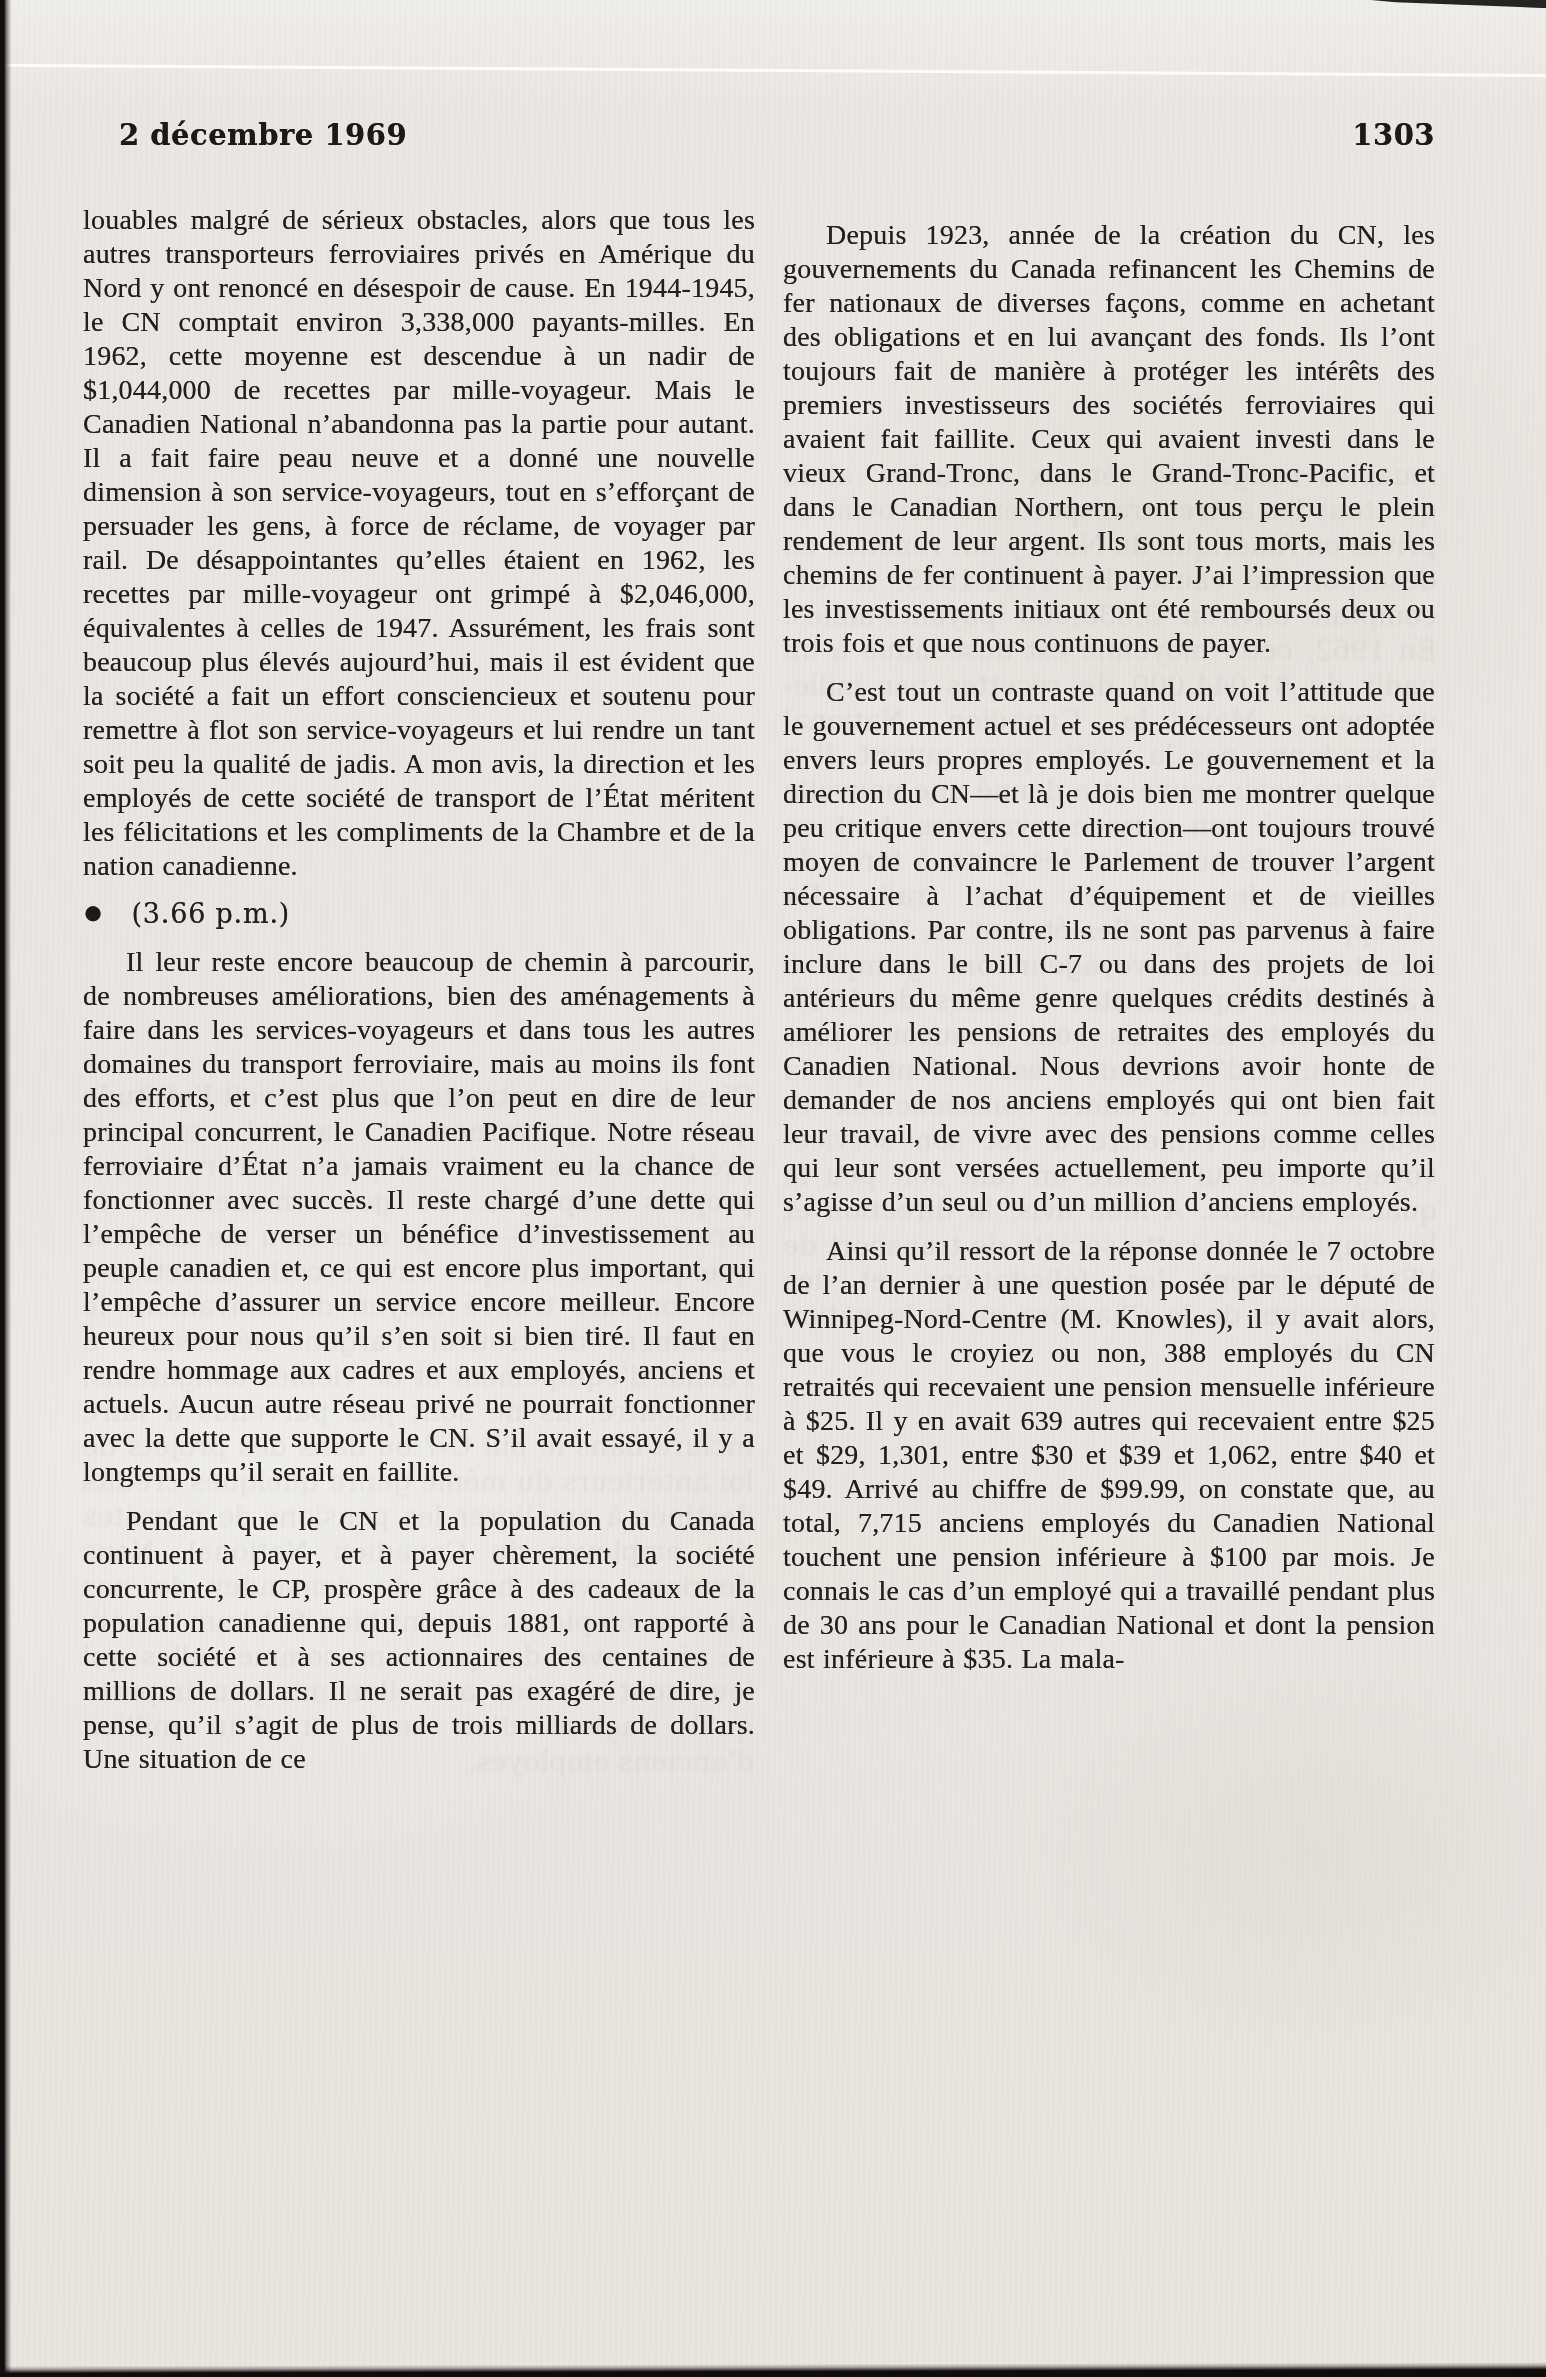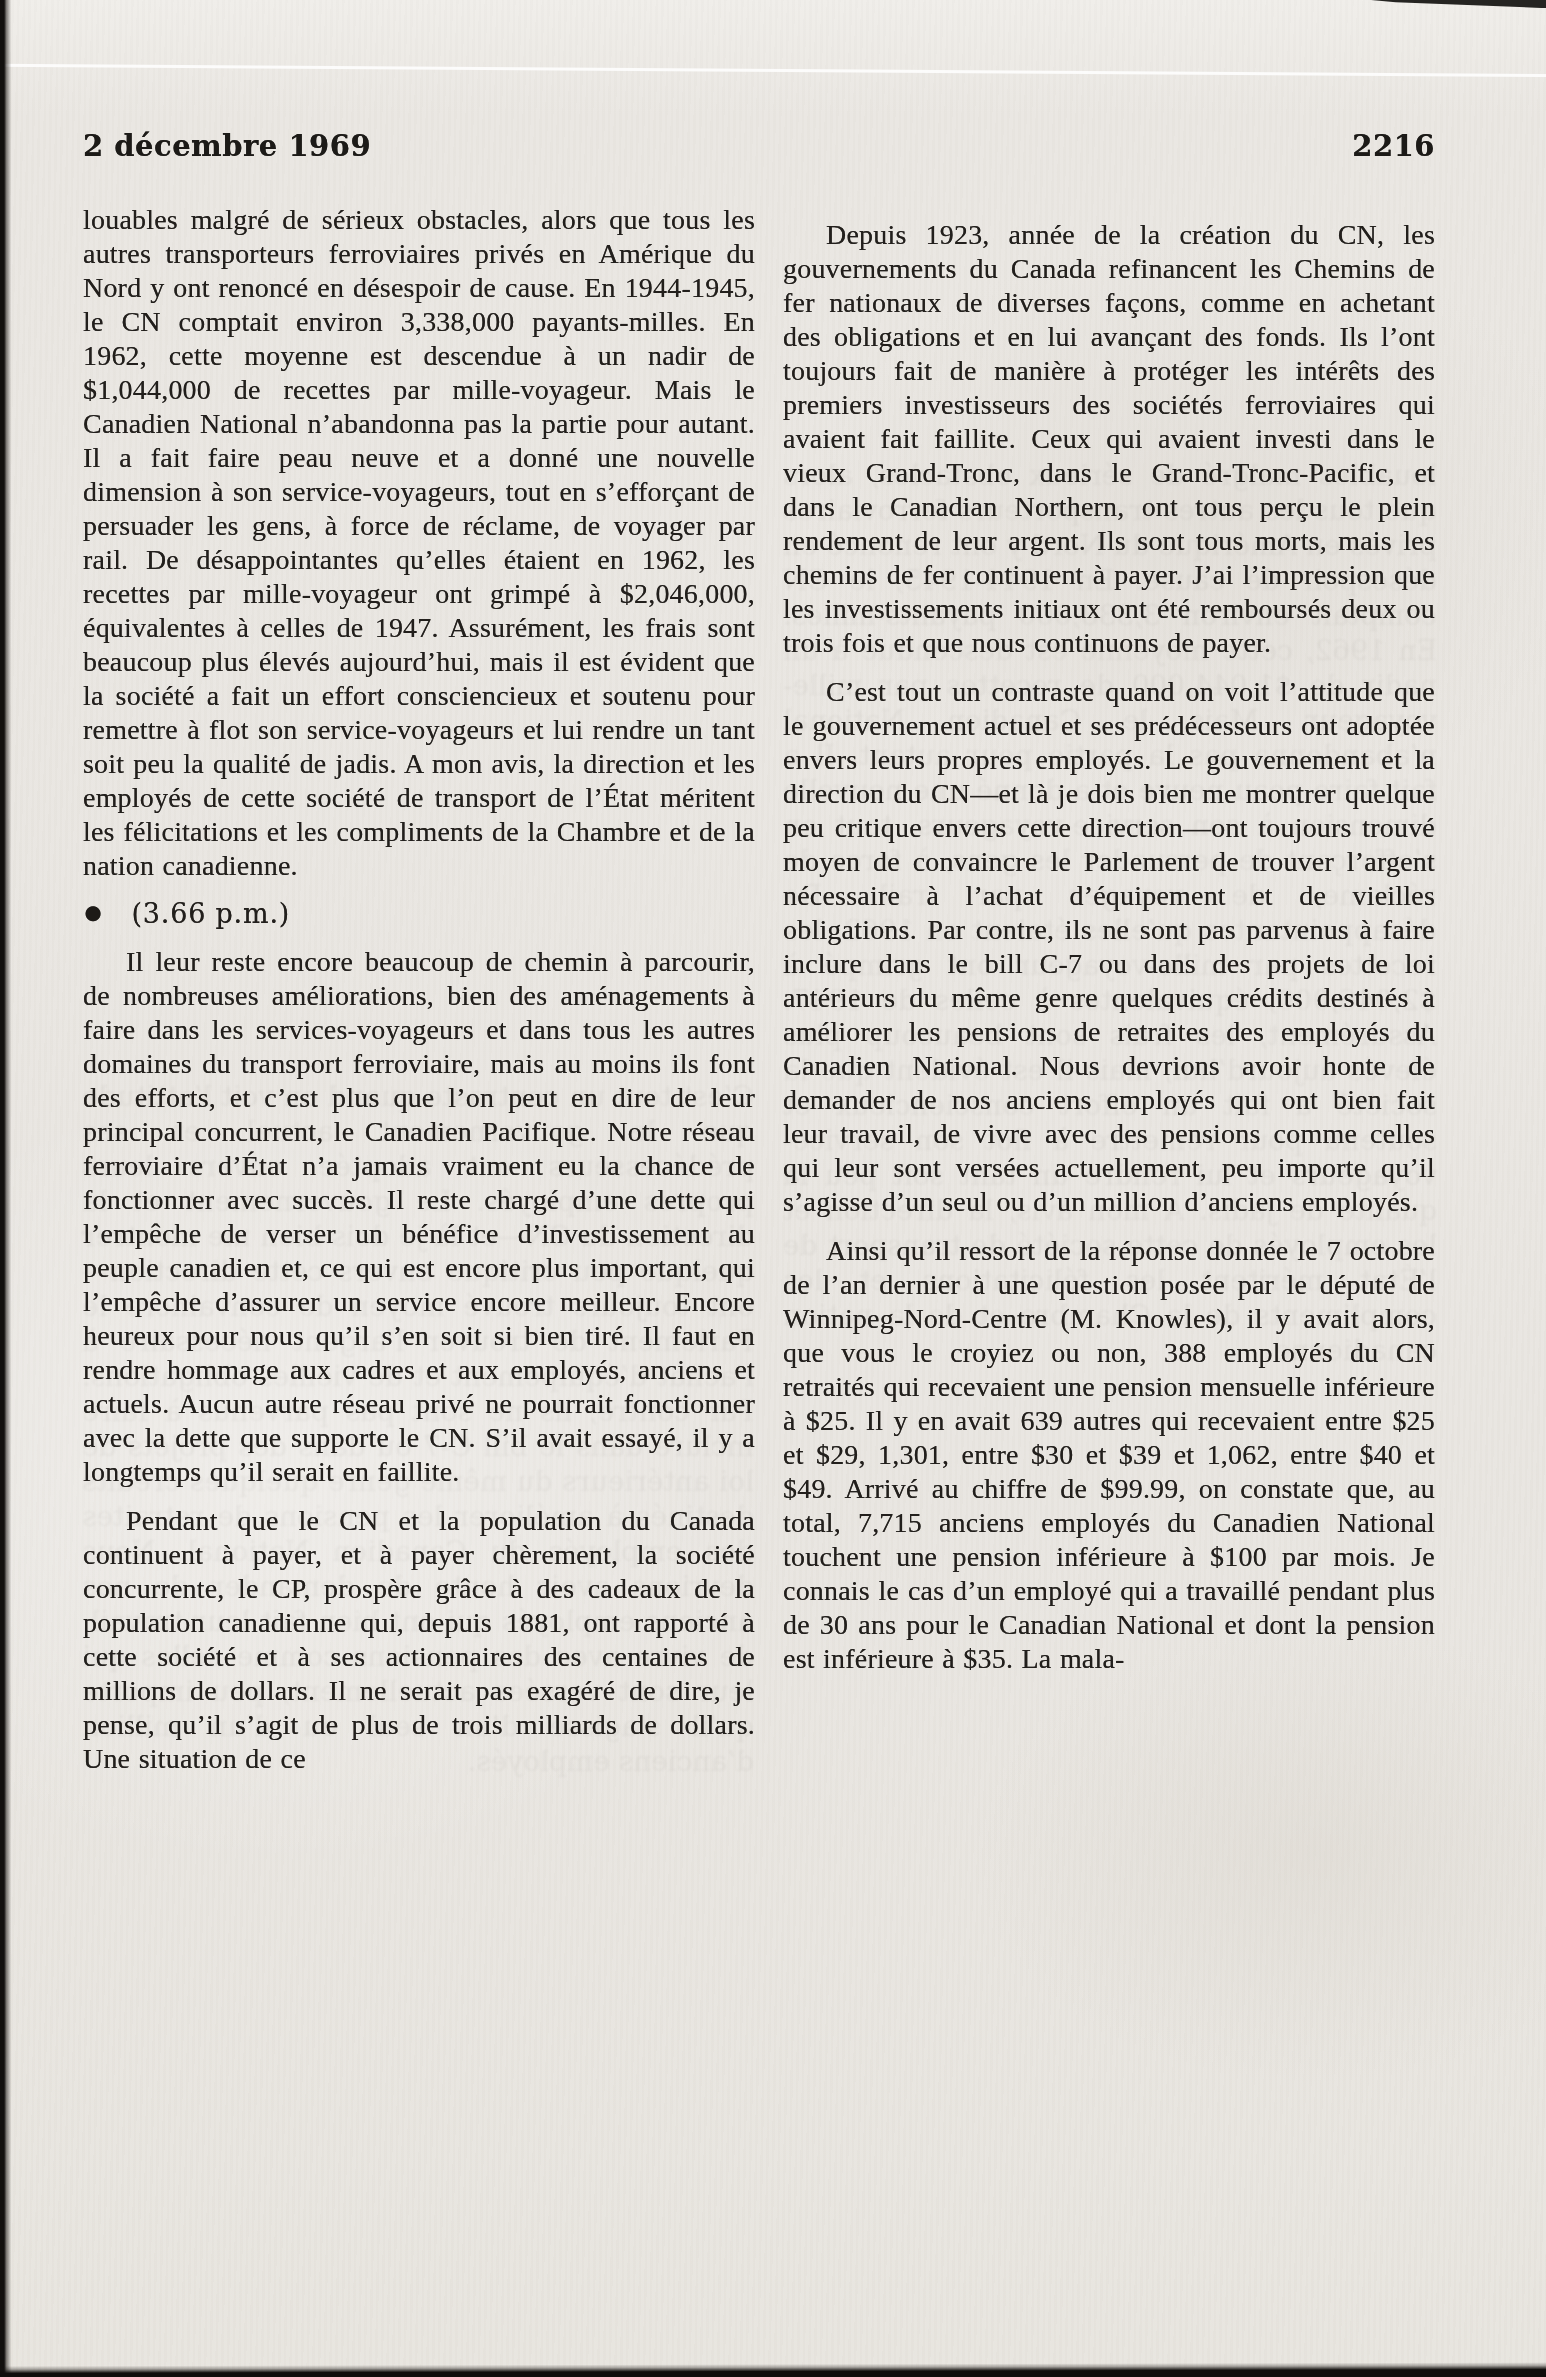--- a/index.html
+++ b/index.html
@@ -36,22 +36,22 @@
     position:absolute;left:-4.9px;bottom:-3.3px;width:1562px;height:16.4px;
     background:linear-gradient(180deg,rgba(20,17,15,0) 0,rgba(20,17,15,.3) 3.3px,#0f0d0b 7.4px);
     transform:rotate(-.14deg);
   }
   .corner-tr{
     position:absolute;top:0;right:0;width:176px;height:8.2px;background:#141210;
     clip-path:polygon(0 0,100% 0,100% 100%,14% 28%);opacity:.92;
   }
   
   .header-date,.page-title,.page-number{
-    position:absolute;top:129px;font-size:29px;font-weight:bold;color:#1c1a17;
-    letter-spacing:0.5px;text-shadow:0 0 0.5px rgba(28,26,23,.8);white-space:nowrap;
+    position:absolute;top:118px;font-size:29px;font-weight:bold;color:#1c1a17;
+    letter-spacing:0.5px;text-shadow:0 0 0.5px rgba(28,26,23,.8);white-space:nowrap;margin-left:36px;
   }
   .header-date{left:83px;}
   .page-title{left:0;width:100%;text-align:center;letter-spacing:1px;}
   .page-number{right:112px;}
   
   .column{position:absolute;top:203px;}
   .column.left{left:83px;width:672px;}
   .column.right{left:783px;width:652px;}
   .para{
     margin:0;font-size:28px;line-height:34px;text-align:justify;
@@ -78,21 +78,21 @@
 </style>
 </head>
 <body>
 
 <div class="page">
 
   <div class="ghost g1" aria-hidden="true">louables malgré de sérieux obstacles, alors que tous les autres transporteurs ferroviaires privés en Amérique du Nord y ont renoncé en désespoir de cause. En 1944-1945, le CN comptait environ 3,338,000 payants-milles. En 1962, cette moyenne est descendue à un nadir de $1,044,000 de recettes par mille-voyageur. Mais le Canadien National n’abandonna pas la partie pour autant. Il a fait faire peau neuve et a donné une nouvelle dimension à son service-voyageurs, tout en s’efforçant de persuader les gens, à force de réclame, de voyager par rail. De désappointantes qu’elles étaient en 1962, les recettes par mille-voyageur ont grimpé à $2,046,000, équivalentes à celles de 1947. Assurément, les frais sont beaucoup plus élevés aujourd’hui, mais il est évident que la société a fait un effort consciencieux et soutenu pour remettre à flot son service-voyageurs et lui rendre un tant soit peu la qualité de jadis. A mon avis, la direction et les employés de cette société de transport de l’État méritent les félicitations et les compliments de la Chambre et de la nation canadienne.</div>
   <div class="ghost g2" aria-hidden="true">C’est tout un contraste quand on voit l’attitude que le gouvernement actuel et ses prédécesseurs ont adoptée envers leurs propres employés. Le gouvernement et la direction du CN—et là je dois bien me montrer quelque peu critique envers cette direction—ont toujours trouvé moyen de convaincre le Parlement de trouver l’argent nécessaire à l’achat d’équipement et de vieilles obligations. Par contre, ils ne sont pas parvenus à faire inclure dans le bill C-7 ou dans des projets de loi antérieurs du même genre quelques crédits destinés à améliorer les pensions de retraites des employés du Canadien National. Nous devrions avoir honte de demander de nos anciens employés qui ont bien fait leur travail, de vivre avec des pensions comme celles qui leur sont versées actuellement, peu importe qu’il s’agisse d’un seul ou d’un million d’anciens employés.</div>
 
   <div class="header-date">2 décembre 1969</div>
-  <div class="page-number">2216</div>
+  <div class="page-number">1303</div>
 
   <div class="column left">
       <p class="para cont">louables malgré de sérieux obstacles, alors que tous les autres transporteurs ferroviaires privés en Amérique du Nord y ont renoncé en désespoir de cause. En 1944-1945, le CN comptait environ 3,338,000 payants-milles. En 1962, cette moyenne est descendue à un nadir de $1,044,000 de recettes par mille-voyageur. Mais le Canadien National n’abandonna pas la partie pour autant. Il a fait faire peau neuve et a donné une nouvelle dimension à son service-voyageurs, tout en s’efforçant de persuader les gens, à force de réclame, de voyager par rail. De désappointantes qu’elles étaient en 1962, les recettes par mille-voyageur ont grimpé à $2,046,000, équivalentes à celles de 1947. Assurément, les frais sont beaucoup plus élevés aujourd’hui, mais il est évident que la société a fait un effort consciencieux et soutenu pour remettre à flot son service-voyageurs et lui rendre un tant soit peu la qualité de jadis. A mon avis, la direction et les employés de cette société de transport de l’État méritent les félicitations et les compliments de la Chambre et de la nation canadienne.</p>
       <div class="time-marker">
         <span class="bullet">●</span>
         <span>(3.66 p.m.)</span>
       </div>
       <p class="para indent">Il leur reste encore beaucoup de chemin à parcourir, de nombreuses améliorations, bien des aménagements à faire dans les services-voyageurs et dans tous les autres domaines du transport ferroviaire, mais au moins ils font des efforts, et c’est plus que l’on peut en dire de leur principal concurrent, le Canadien Pacifique. Notre réseau ferroviaire d’État n’a jamais vraiment eu la chance de fonctionner avec succès. Il reste chargé d’une dette qui l’empêche de verser un bénéfice d’investissement au peuple canadien et, ce qui est encore plus important, qui l’empêche d’assurer un service encore meilleur. Encore heureux pour nous qu’il s’en soit si bien tiré. Il faut en rendre hommage aux cadres et aux employés, anciens et actuels. Aucun autre réseau privé ne pourrait fonctionner avec la dette que supporte le CN. S’il avait essayé, il y a longtemps qu’il serait en faillite.</p>
       <p class="para indent">Pendant que le CN et la population du Canada continuent à payer, et à payer chèrement, la société concurrente, le CP, prospère grâce à des cadeaux de la population canadienne qui, depuis 1881, ont rapporté à cette société et à ses actionnaires des centaines de millions de dollars. Il ne serait pas exagéré de dire, je pense, qu’il s’agit de plus de trois milliards de dollars. Une situation de ce</p>
     </div>

